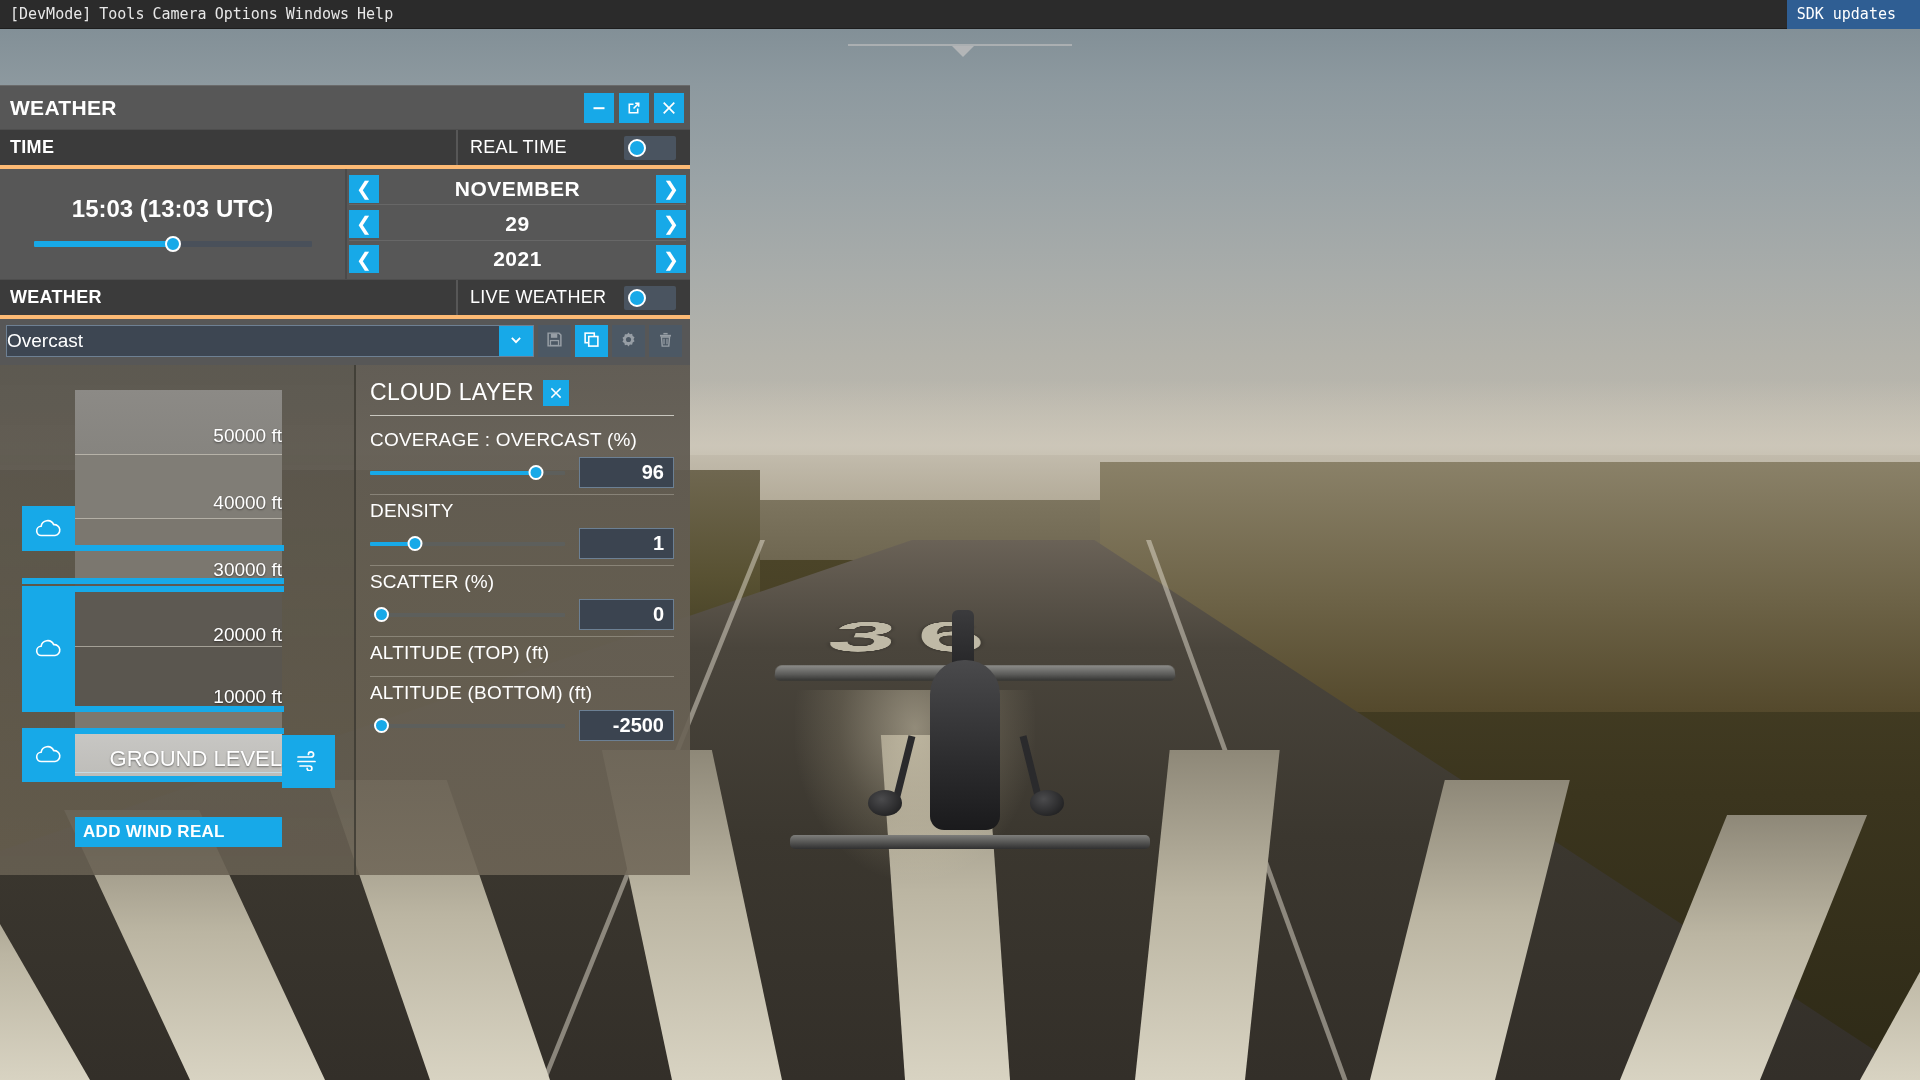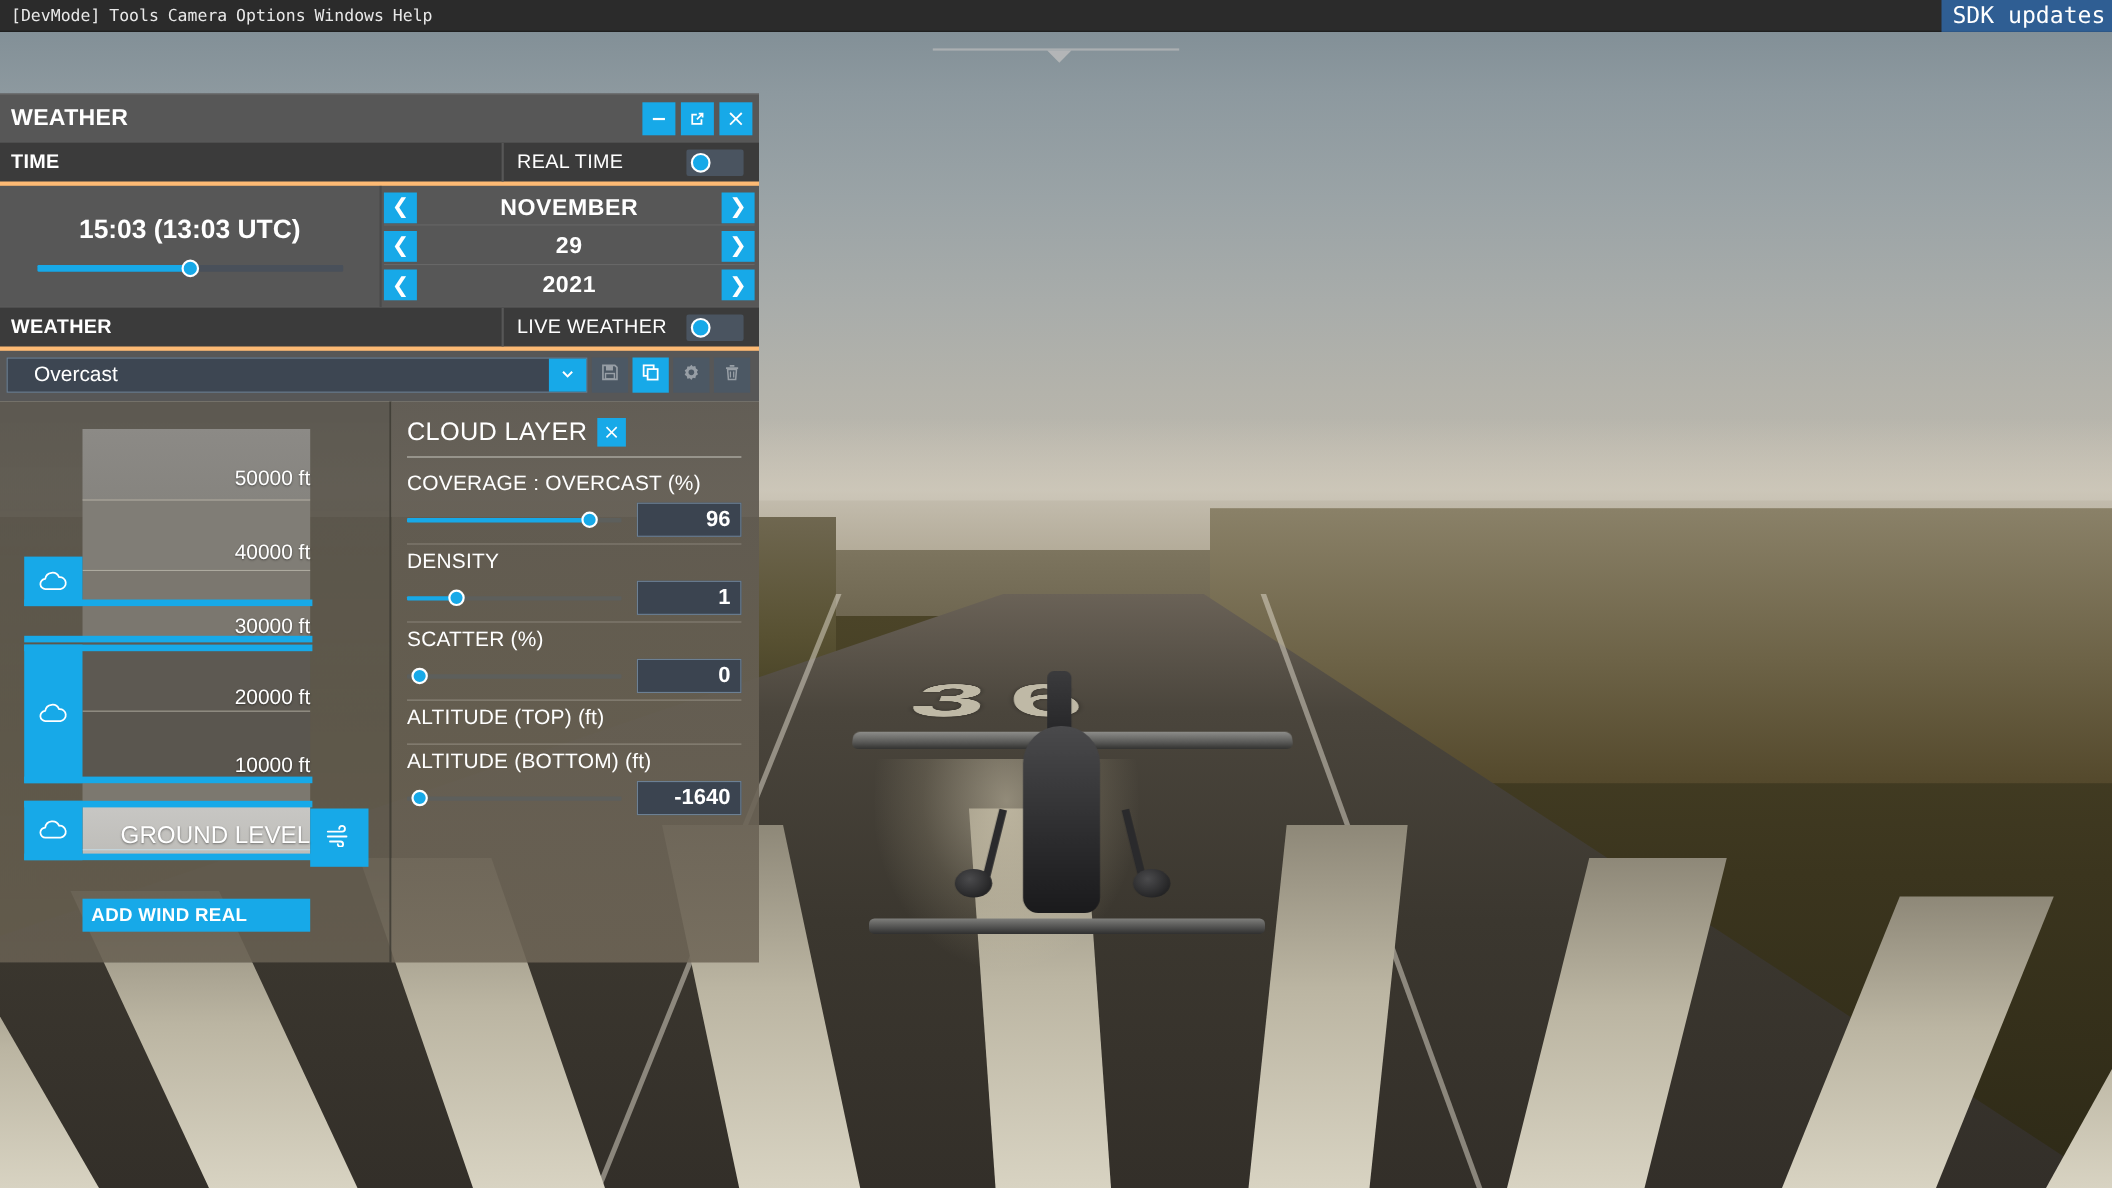--- a/index.html
+++ b/index.html
@@ -101,22 +101,22 @@
     position: absolute; left: 0; top: 0; width: 1920px; height: 29px;
     background: #2b2b2b;
     display: flex; align-items: center; justify-content: space-between;
     font-family: "DejaVu Sans Mono", monospace;
     font-size: 15px; color: #e8e8e8;
     border-bottom: 1px solid #1d1d1d;
   }
   #menubar .left { display: flex; align-items: center; padding-left: 6px; white-space: pre; }
   .menu-item { padding: 0 4px; cursor: default; }
   #sdk-updates {
-    background: #2f5e93; color: #ffffff; padding: 4px 6px 5px 10px;
-    font-family: "DejaVu Sans Mono", monospace; font-size: 21px;
+    background: #2f5e93; color: #ffffff; padding: 4px 24px 5px 10px;
+    font-family: "DejaVu Sans Mono", monospace; font-size: 15px;
     height: 29px; display: flex; align-items: center;
   }
 
   
   #drag-handle {
     position: absolute; left: 848px; top: 40px; width: 224px; height: 18px;
   }
   #drag-handle .bar {
     position: absolute; left: 0; top: 4px; width: 224px; height: 2px;
     background: rgba(190,190,190,0.65);
@@ -217,21 +217,21 @@
   }
 
   
   #preset-row {
     display: flex; align-items: center; gap: 4px;
     background: #575757; padding: 6px 8px 8px 6px; height: 46px;
   }
   #preset-select {
     flex: 1; height: 32px; background: #3d4652; border: 1px solid #6e8093;
     display: flex; align-items: center; justify-content: space-between;
-    padding-left: 24px; cursor: pointer;
+    padding-left: 0; cursor: pointer;
   }
   #preset-value { color: #ffffff; font-size: 19px; }
   #preset-chevron {
     width: 34px; height: 30px; background: #17a9e8; color: #fff;
     display: flex; align-items: center; justify-content: center; font-size: 15px;
   }
   .icon-btn {
     width: 33px; height: 32px; display: flex; align-items: center; justify-content: center;
     cursor: pointer;
   }
@@ -622,19 +622,19 @@
         </div>
 
         <div class="field">
           <div class="field-label">ALTITUDE (BOTTOM) (ft)</div>
           <div class="field-row">
             <div class="slider">
               <div class="track"></div>
               <div class="fill" style="width:0%"></div>
               <div class="knob" style="left:4px;transform:none;"></div>
             </div>
-            <div class="num-input">-1640</div>
+            <div class="num-input">-2500</div>
           </div>
         </div>
       </div>
     </div>
   </div>
 </div>
 
 </body></html>

